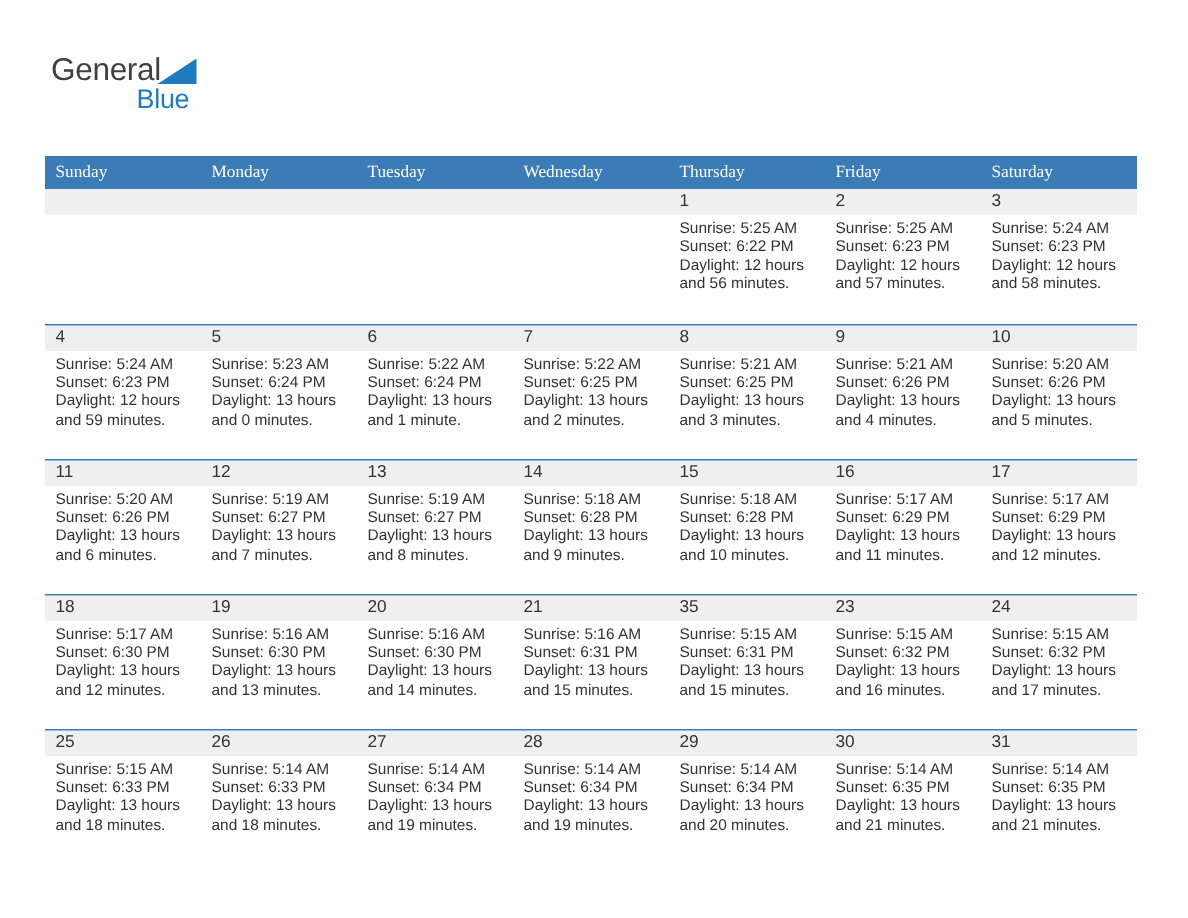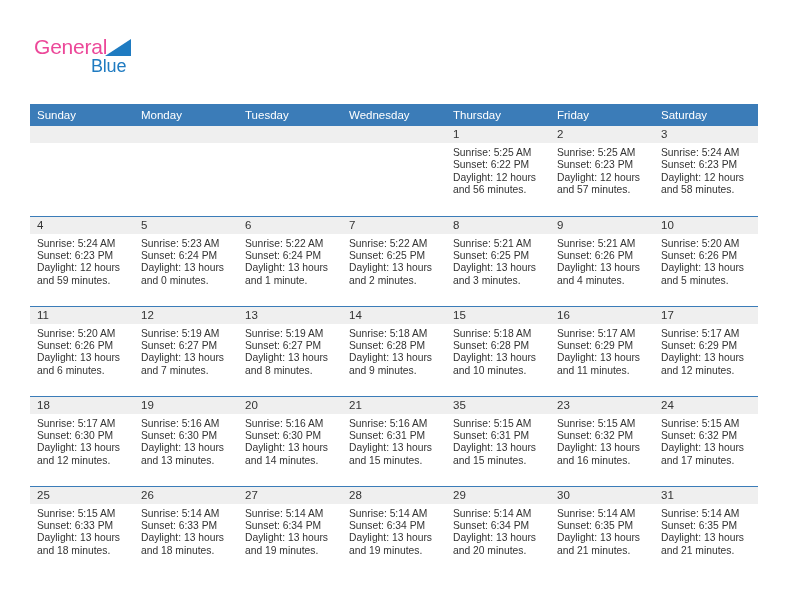--- a/index.html
+++ b/index.html
@@ -35,21 +35,21 @@
     left: 34px;
     top: 36px;
     width: 130px;
     height: 50px;
   }
   .logo-general {
     position: absolute;
     left: 0;
     top: 0;
     font-size: 21px;
-    color: #ec4899;
+    color: #404040;
     letter-spacing: -0.2px;
     line-height: 22px;
   }
   .logo-blue {
     position: absolute;
     left: 57px;
     top: 19px;
     font-size: 18px;
     color: #1f7bc1;
     letter-spacing: -0.2px;
@@ -97,20 +97,21 @@
 
   .calendar th {
     background: #3b7cb8;
     color: #ffffff;
     font-size: 11.5px;
     font-weight: normal;
     text-align: left;
     padding: 5px 0 5px 7px;
     height: 21px;
     border: none;
+    font-family: Liberation Serif, serif;
   }
 
   .calendar td {
     vertical-align: top;
     padding: 0;
     border: none;
     border-top: 1.5px solid #3b7cb8;
     height: 90px;
     background: #ffffff;
   }

